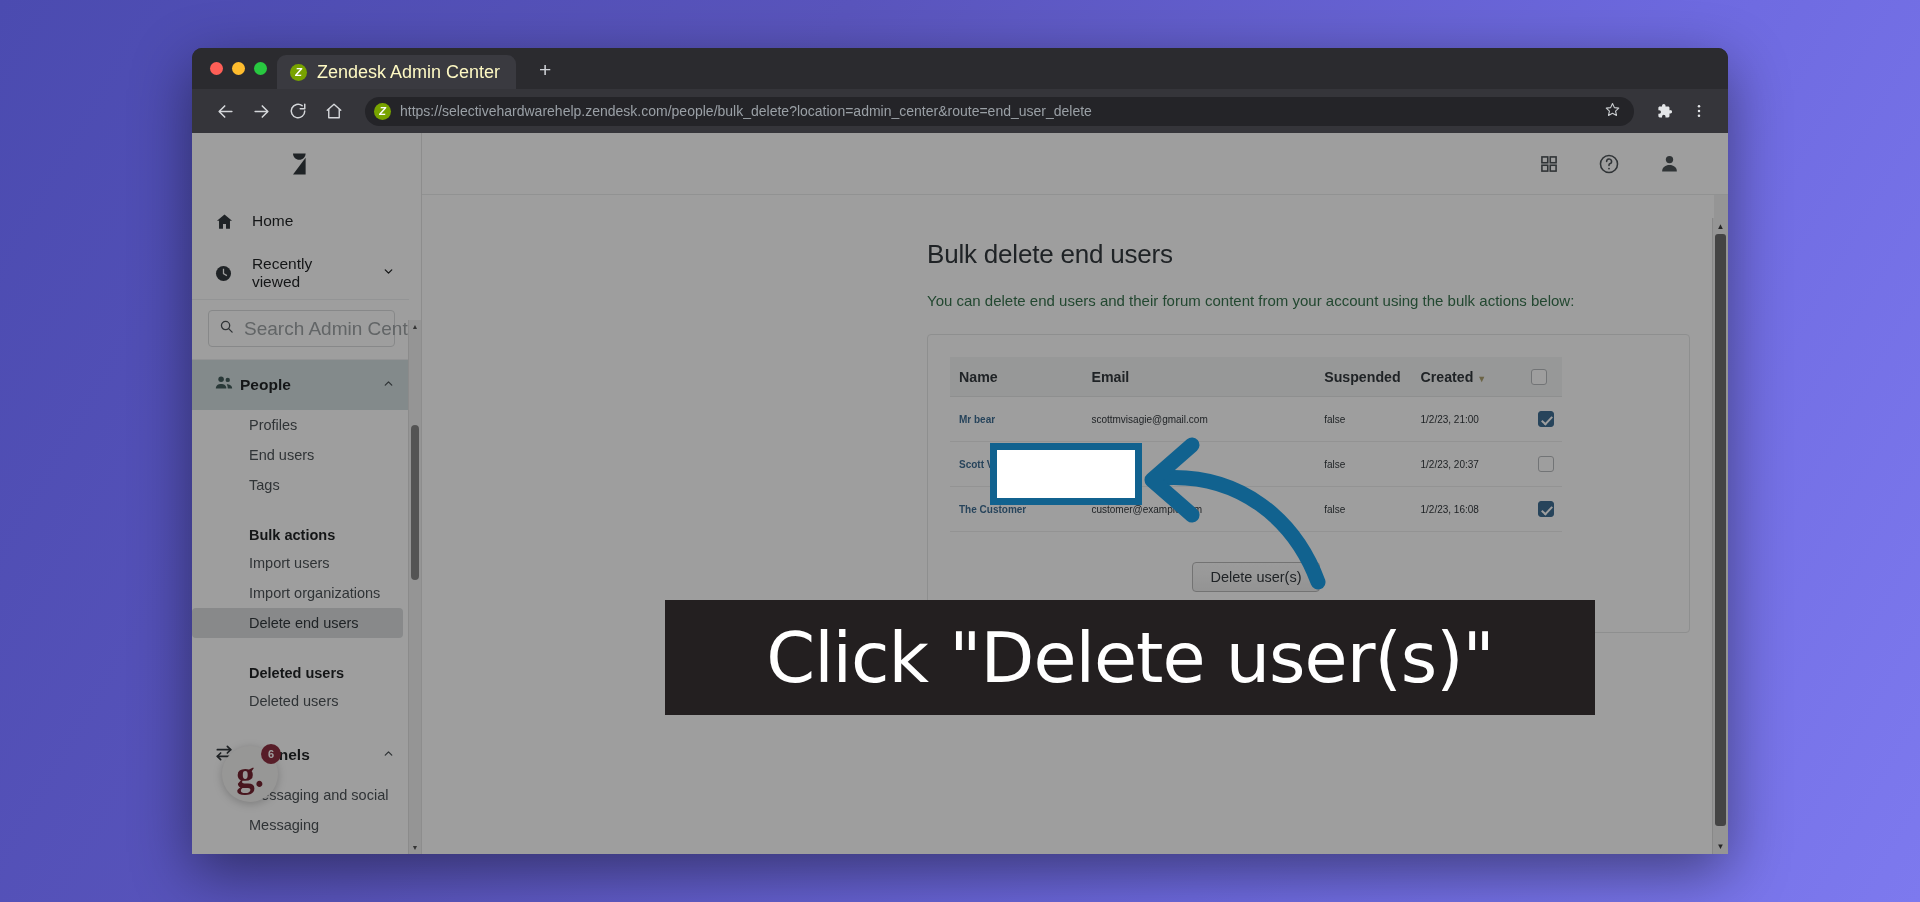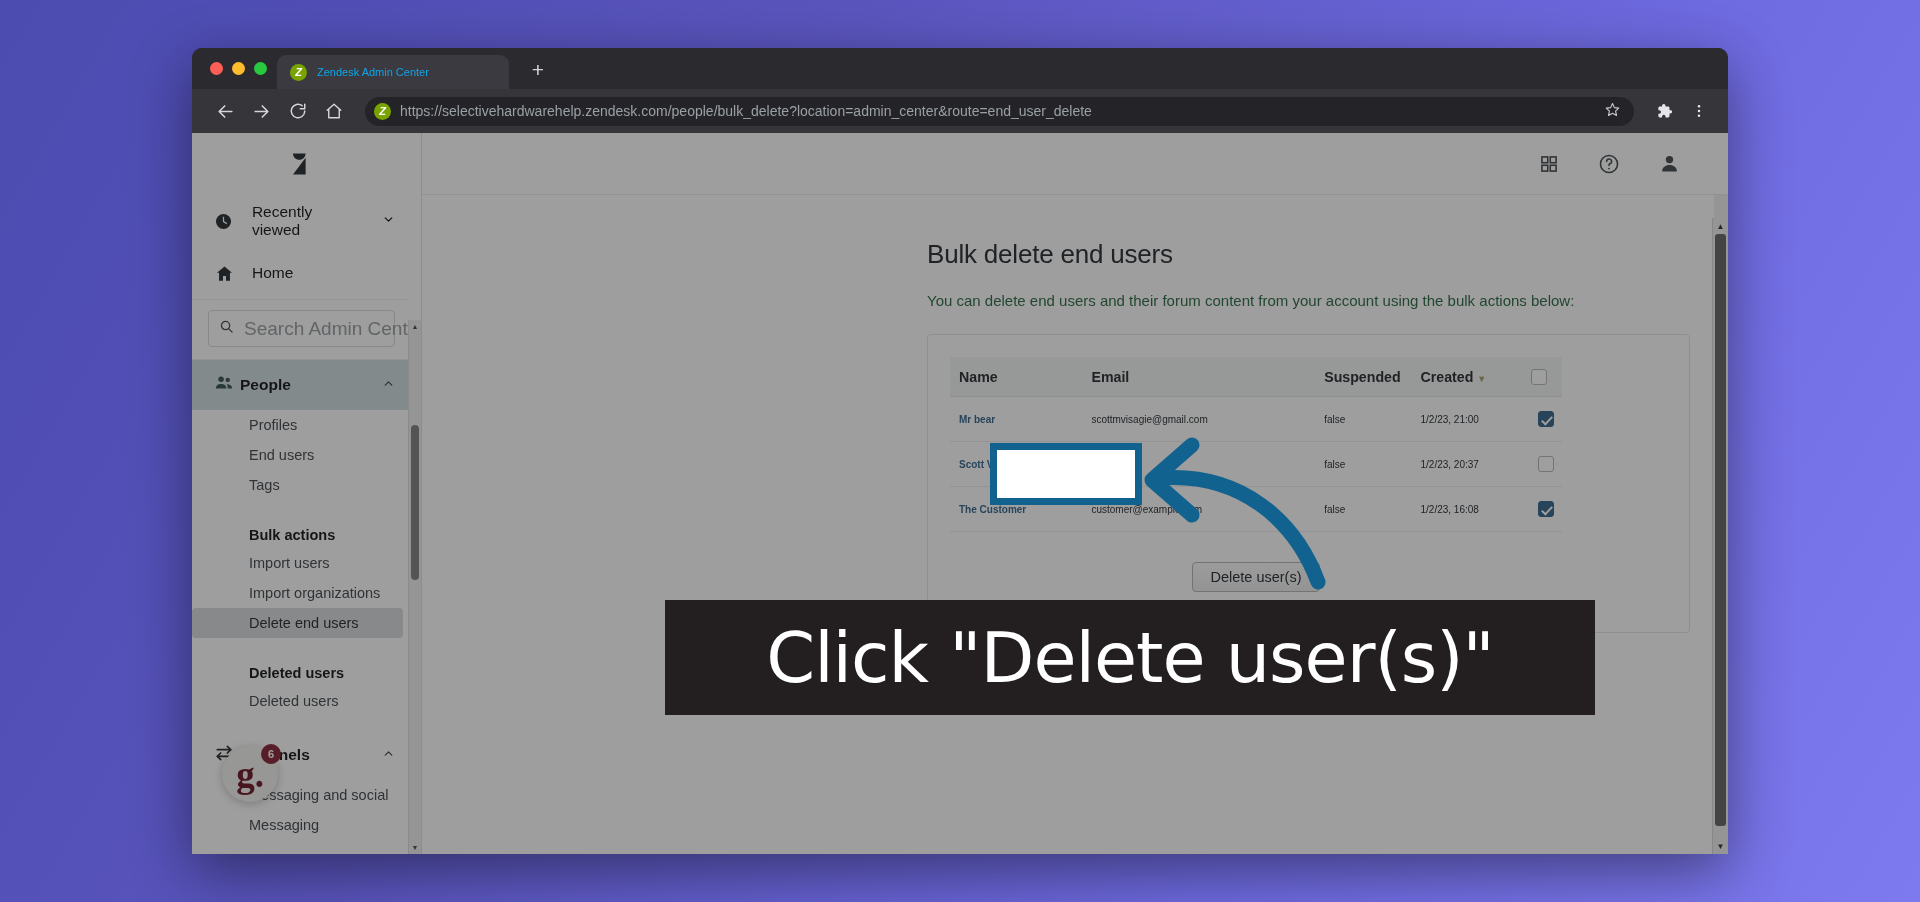--- a/index.html
+++ b/index.html
@@ -42,21 +42,21 @@
     display: flex; align-items: center; gap: 10px;
     padding: 0 16px 0 13px;
     position: relative;
   }
   .zendesk-favicon {
     width: 17px; height: 17px; border-radius: 50%;
     background: #78a300; position: relative; flex: none;
     display: flex; align-items: center; justify-content: center;
   }
   .zendesk-favicon span { color: #fff; font-size: 11px; font-weight: bold; font-style: italic; line-height: 1; }
-  #tab-title { color: #0ea5e9; font-size: 11px; white-space: nowrap; }
+  #tab-title { color: #fef9c3; font-size: 18px; white-space: nowrap; }
   #new-tab-button {
     width: 30px; height: 30px; margin-left: 14px; margin-bottom: 3px;
     color: #cfd2d6; font-size: 21px; line-height: 28px; text-align: center;
     border-radius: 50%;
   }
 
   
   #browser-toolbar {
     height: 44px; background: #35353a;
     display: flex; align-items: center; padding: 0 14px 0 18px; gap: 5px;
@@ -333,39 +333,39 @@
           <path d="M18 6v24L0 30z"></path>
             <path d="M0 0h18C18 5 14 9 9 9S0 5 0 0z" transform="translate(0,0)"></path>
         </svg>
       </div>
 
       <div id="sidebar-scroll">
 
         <div class="nav-top-item">
           <span class="ico">
             <svg width="19" height="19" viewBox="0 0 24 24" fill="#2f3941">
+                <path d="M12 3L2.5 11.2h2.6V21h5v-6h3.8v6h5v-9.8h2.6z"></path>
+              </svg>
+          </span>
+          <span>Home</span>
+        </div>
+
+        <div class="nav-top-item">
+          <span class="ico">
+            <svg width="19" height="19" viewBox="0 0 24 24" fill="#2f3941">
                 <circle cx="12" cy="12" r="9.5"></circle>
                 <path d="M12.8 6h-1.6v6.6l4.7 2.8.8-1.4-3.9-2.3z" fill="#fff"></path>
               </svg>
           </span>
           <span>Recently viewed</span>
           <span class="chev">
             <svg width="13" height="13" viewBox="0 0 24 24" fill="none" stroke="currentColor" stroke-width="2.4" stroke-linecap="round" stroke-linejoin="round">
                 <polyline points="6 9 12 15 18 9"></polyline>
               </svg>
           </span>
-        </div>
-
-        <div class="nav-top-item">
-          <span class="ico">
-            <svg width="19" height="19" viewBox="0 0 24 24" fill="#2f3941">
-                <path d="M12 3L2.5 11.2h2.6V21h5v-6h3.8v6h5v-9.8h2.6z"></path>
-              </svg>
-          </span>
-          <span>Home</span>
         </div>
 
         <div id="search-wrap">
           <div id="search-box">
             <span>
               <svg width="15" height="15" viewBox="0 0 24 24" fill="none" stroke="#49545c" stroke-width="2.1" stroke-linecap="round">
                   <circle cx="10.5" cy="10.5" r="6.6"></circle>
                   <line x1="15.4" y1="15.4" x2="21" y2="21"></line>
                 </svg>
             </span>

